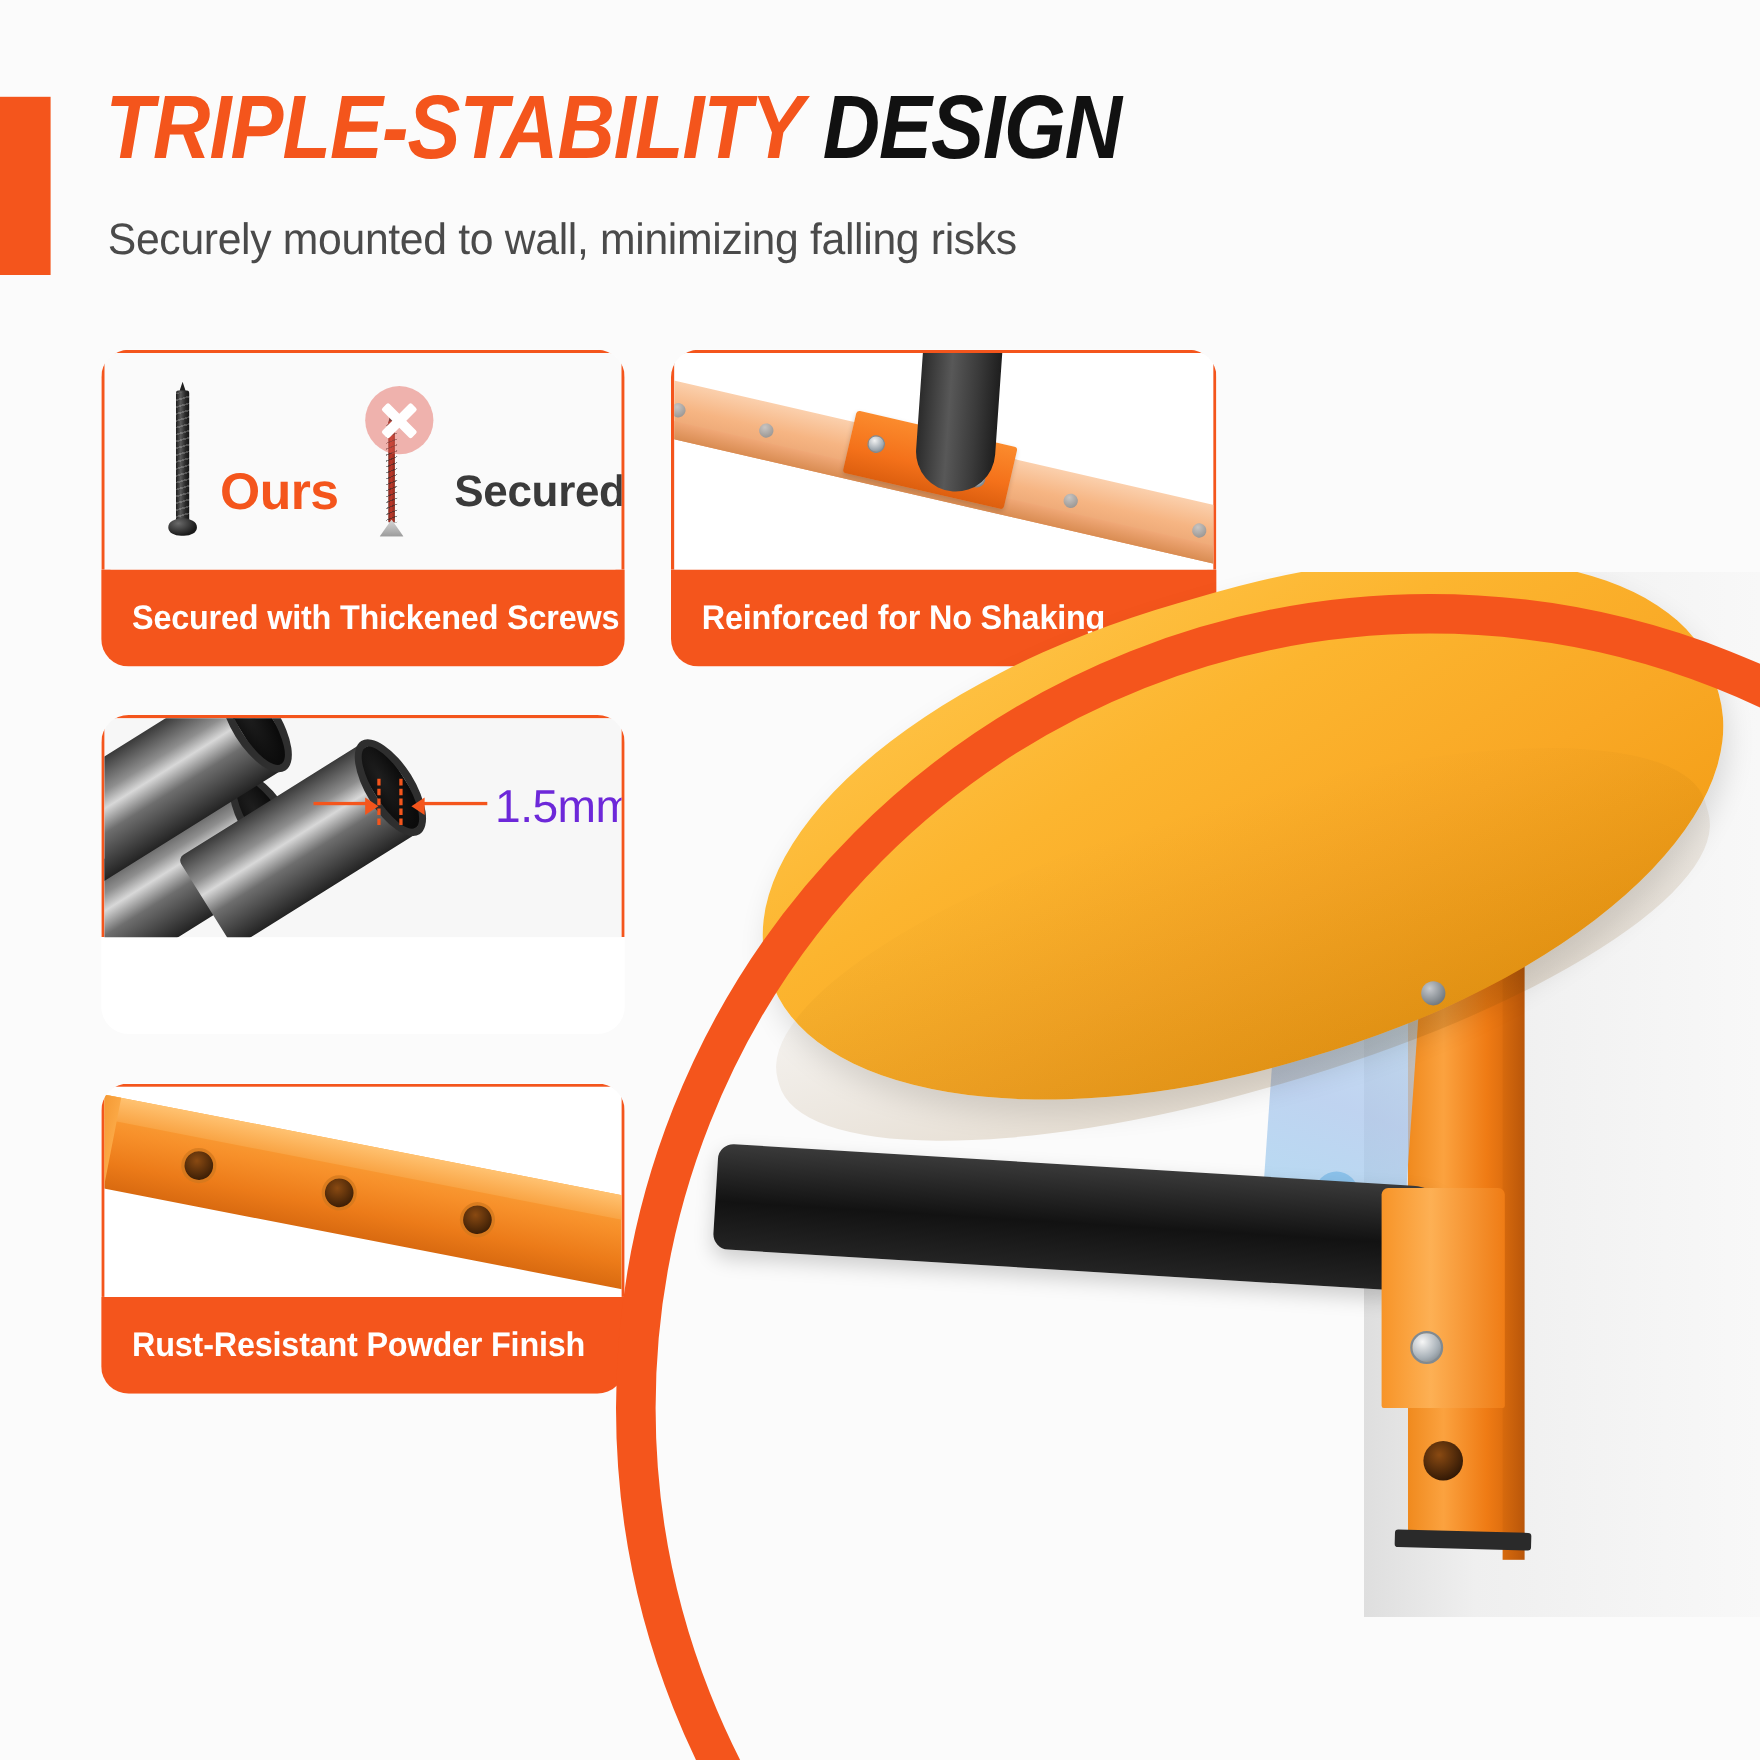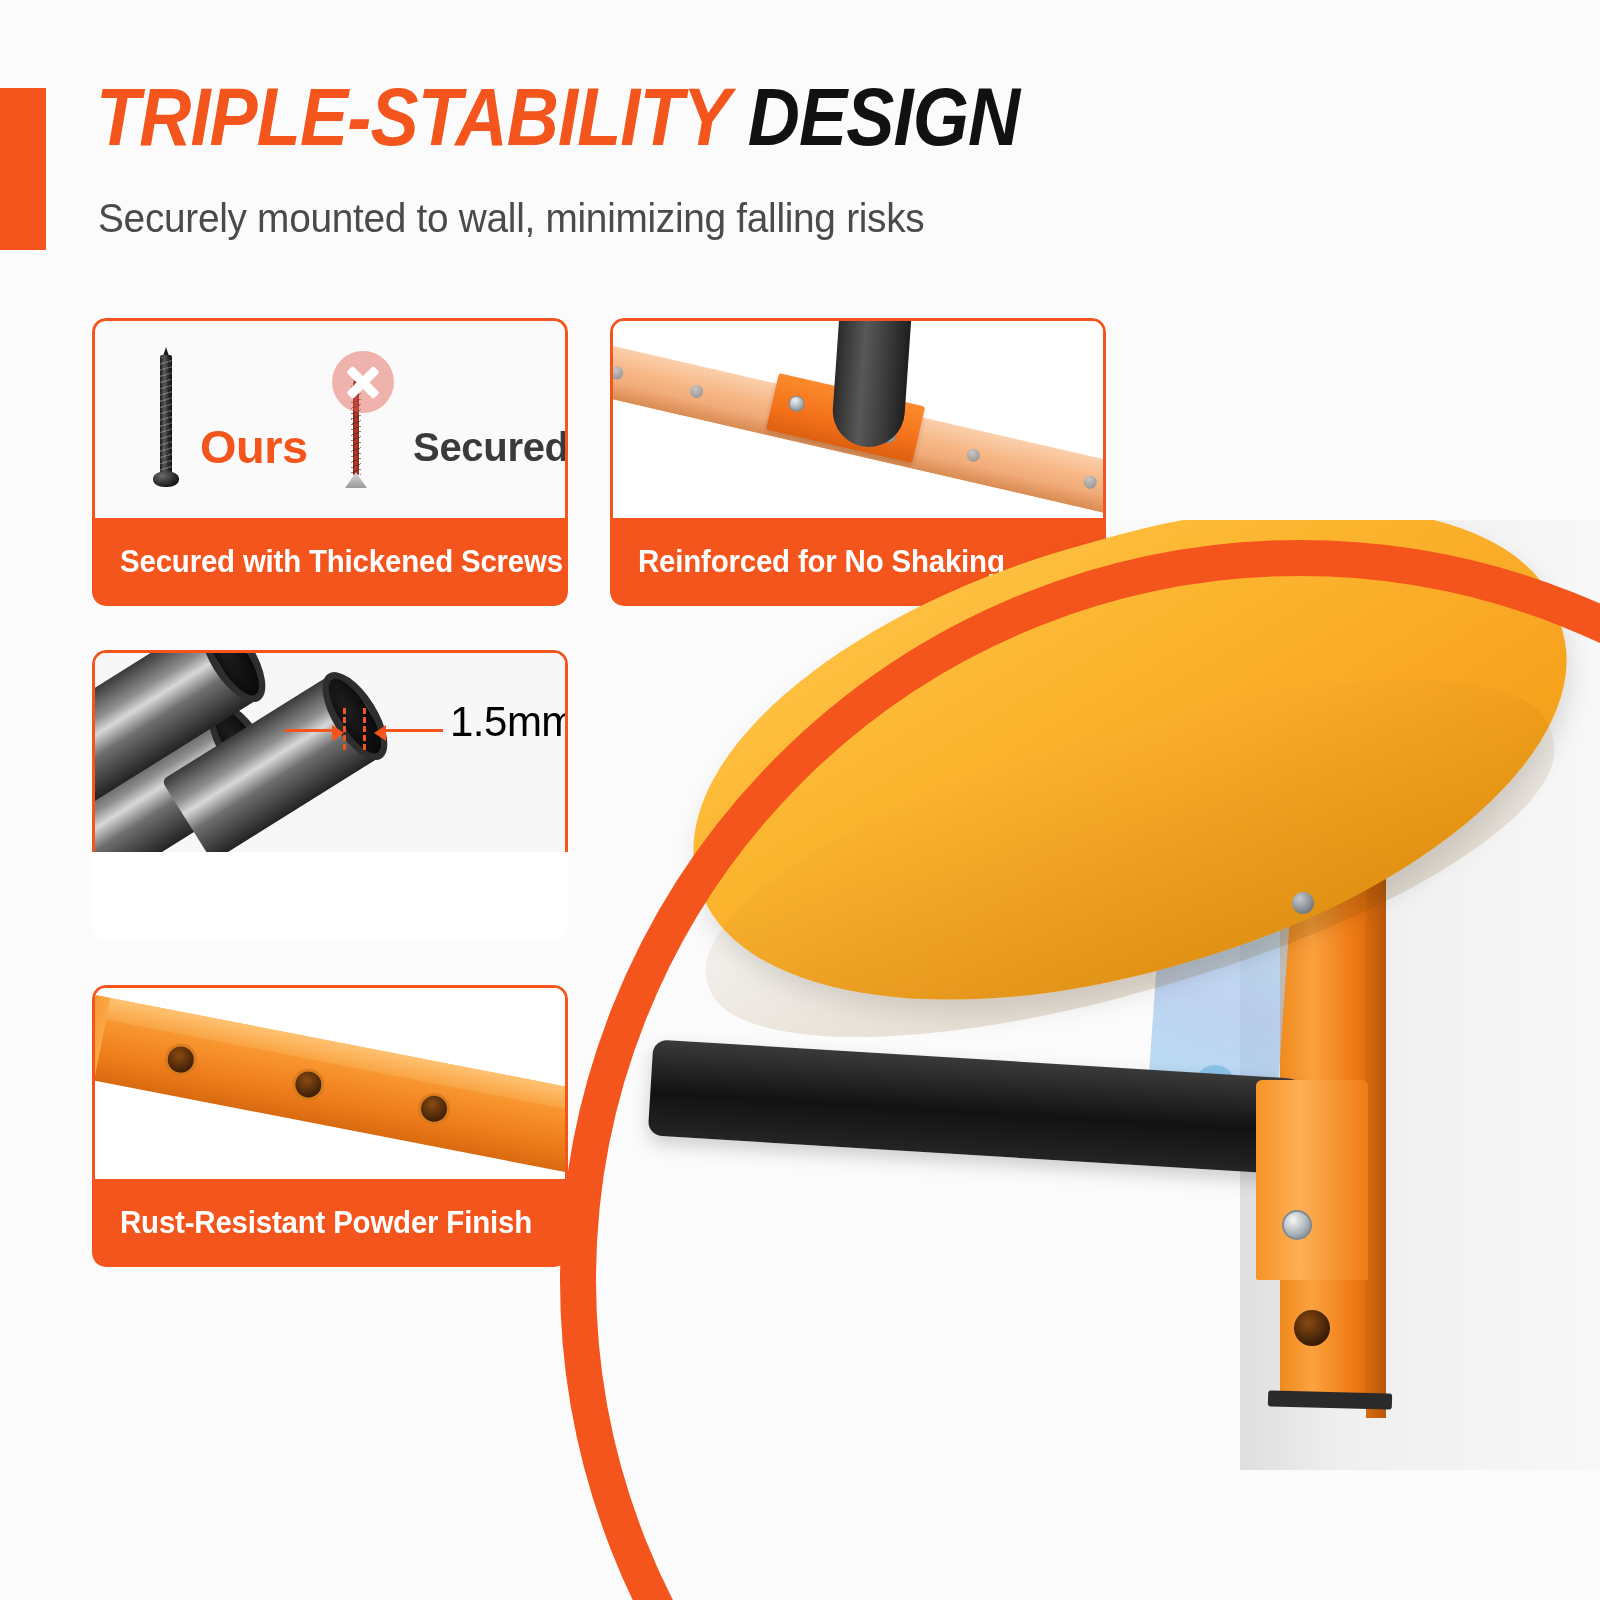--- a/index.html
+++ b/index.html
@@ -51,21 +51,21 @@
     color: #4a4a4a;
     letter-spacing: -0.3px;
     white-space: nowrap;
     transform: scaleX(0.97);
     transform-origin: left top;
   }
 
   
   .card {
     position: absolute;
-    border-radius: 14px;
+    border-radius: 25px;
     overflow: hidden;
     background: #ffffff;
     box-sizing: border-box;
   }
   .card-image {
     position: relative;
     width: 100%;
     background: #fafafa;
     border: 3px solid #f4551c;
     border-bottom: none;
@@ -291,23 +291,23 @@
     position: absolute;
     top: -7px;
     width: 0; height: 0;
     border-top: 8px solid transparent;
     border-bottom: 8px solid transparent;
   }
   .dim-arrow.to-right::after { right: -11px; border-left: 12px solid #f4551c; }
   .dim-arrow.to-left::after  { left: -11px;  border-right: 12px solid #f4551c; }
   .dim-label {
     position: absolute;
-    left: 355px; top: 45px;
+    left: 355px; top: 56px;
     font-size: 42px;
-    color: #000000;
+    color: #6d28d9;
     font-weight: 400;
     letter-spacing: -0.5px;
   }
 
   
   #finish-art { position: absolute; inset: 0; background: #ffffff; }
   .pc-bar {
     position: absolute;
     left: -26px; top: 2px;
     width: 560px; height: 84px;

